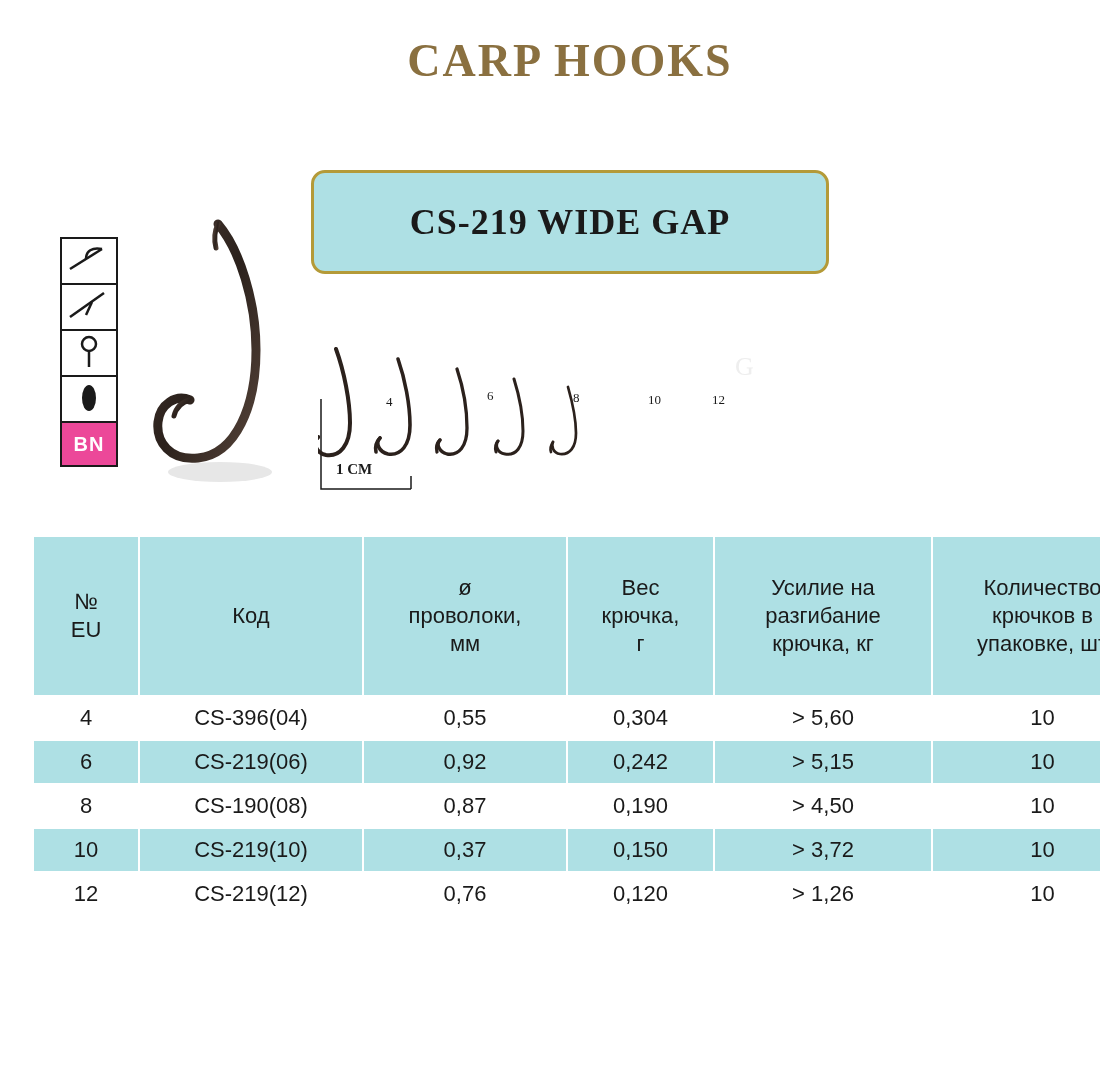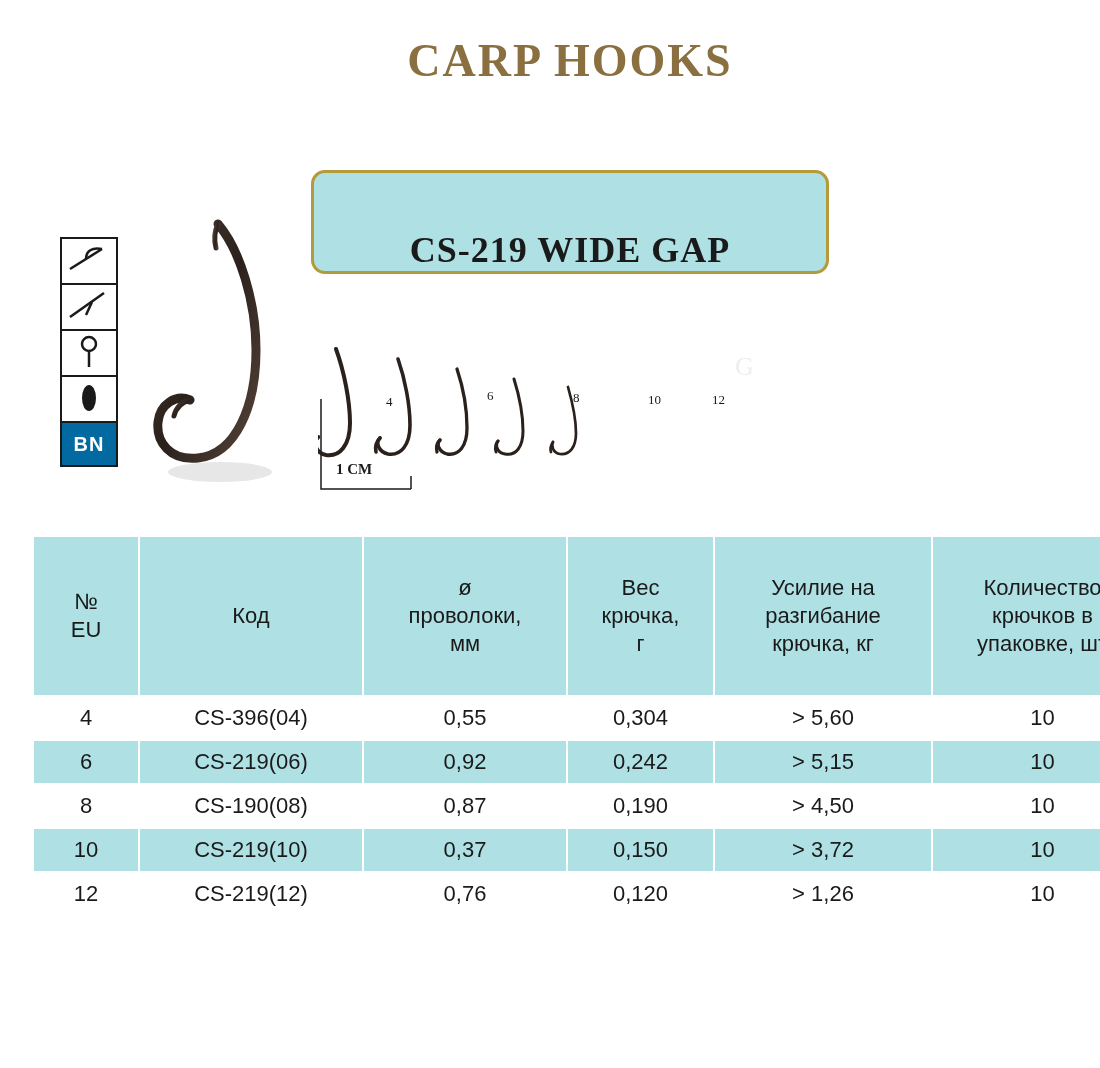--- a/index.html
+++ b/index.html
@@ -35,21 +35,21 @@
     position: absolute;
     left: 311px;
     top: 170px;
     width: 518px;
     height: 104px;
     background: #aee0e4;
     border: 3px solid #b49a38;
     border-radius: 14px;
     box-sizing: border-box;
     display: flex;
-    align-items: flex-end;
+    align-items: center;
     justify-content: center;
   }
   .model-banner .label {
     font-family: "Liberation Serif", serif;
     font-size: 36px;
     font-weight: bold;
     color: #1a1a1a;
     letter-spacing: 1px;
   }
 
@@ -66,21 +66,21 @@
     border: 2px solid #1a1a1a;
     box-sizing: border-box;
     border-bottom: none;
     position: relative;
     background: #ffffff;
   }
   .icon-cell:last-child {
     border-bottom: 2px solid #1a1a1a;
   }
   .icon-cell.bn {
-    background: #0369a1;
+    background: #ec4899;
     display: flex;
     align-items: center;
     justify-content: center;
   }
   .icon-cell.bn .bn-text {
     color: #ffffff;
     font-family: "Liberation Sans", sans-serif;
     font-size: 20px;
     font-weight: bold;
     letter-spacing: 1px;

